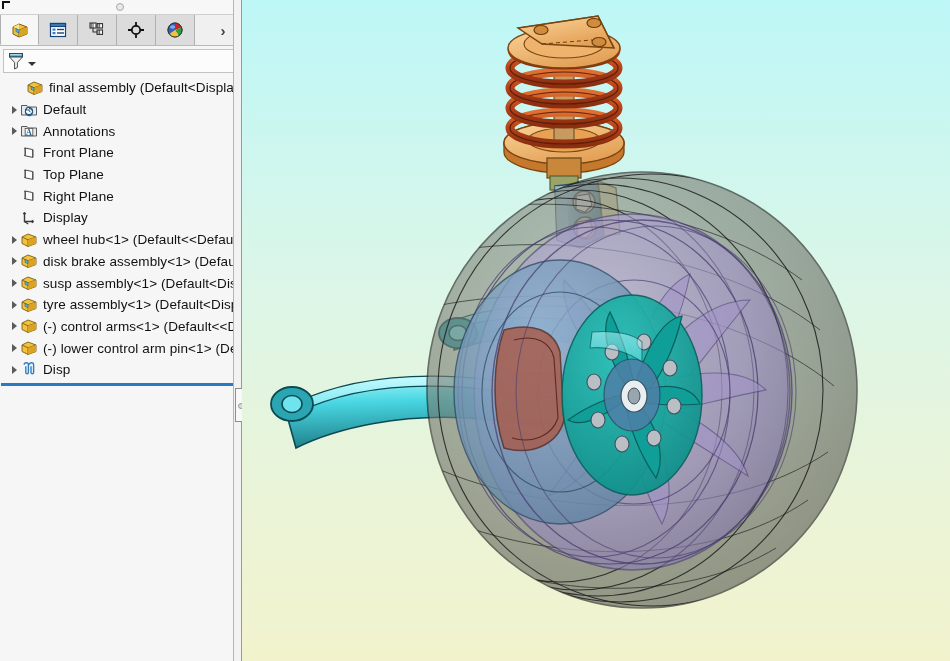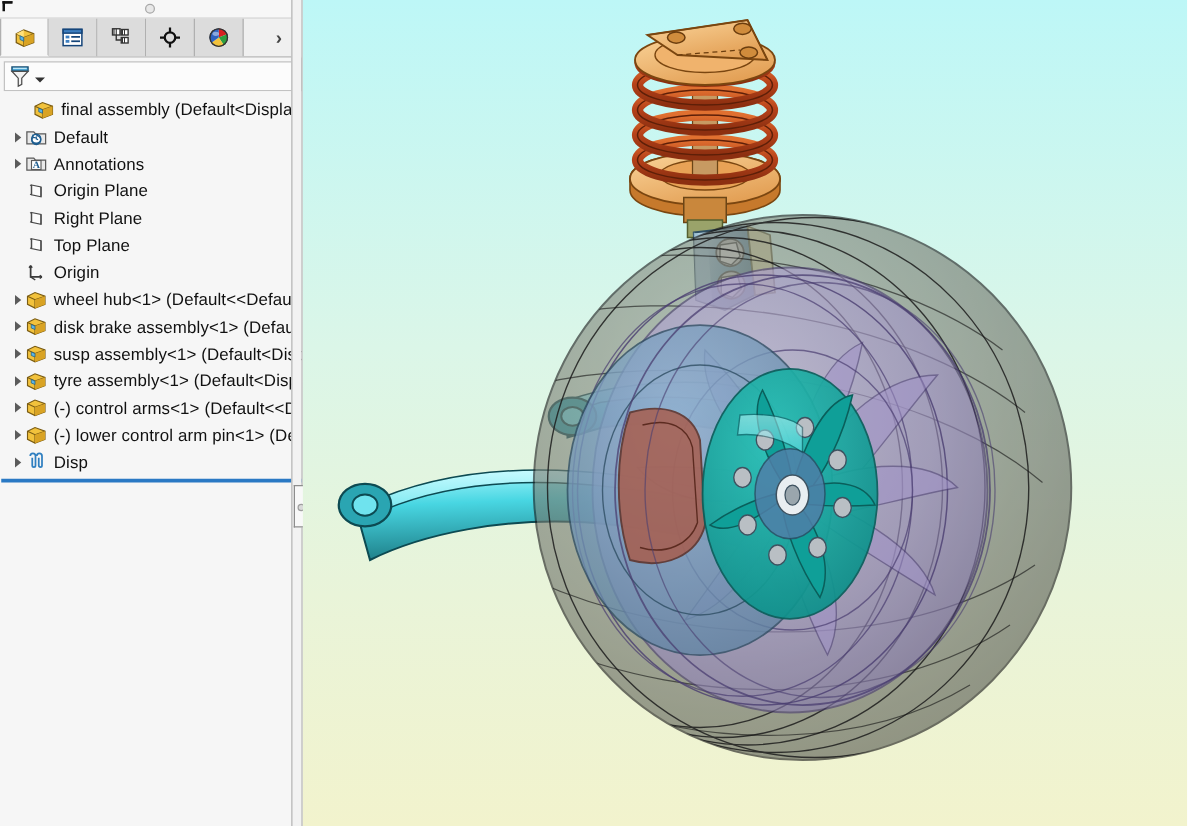--- a/index.html
+++ b/index.html
@@ -324,61 +324,61 @@
           <span class="arrow empty">
             <i></i>
           </span>
           <span class="ico">
             <svg width="18" height="18" viewBox="0 0 18 18">
       <path d="M5.2 4 L12.8 5.6 L12.8 13.4 L5.2 11.8 Z" fill="#fbfbfb" stroke="#4a4a4a" stroke-width="1"></path>
       <path d="M5.2 4 L5.2 11.8 M12.8 5.6 L12.8 13.4" stroke="#4a4a4a" stroke-width="1"></path>
       <path d="M4 4.4 L5.2 4 M4 11.4 L5.2 11.8" stroke="#4a4a4a" stroke-width="0.9"></path>
             </svg>
           </span>
-          <span class="lbl">Origin Plane</span>
+          <span class="lbl">Front Plane</span>
         </div>
         <div class="row lvl1">
           <span class="arrow empty">
             <i></i>
           </span>
           <span class="ico">
             <svg width="18" height="18" viewBox="0 0 18 18">
       <path d="M5.2 4 L12.8 5.6 L12.8 13.4 L5.2 11.8 Z" fill="#fbfbfb" stroke="#4a4a4a" stroke-width="1"></path>
       <path d="M5.2 4 L5.2 11.8 M12.8 5.6 L12.8 13.4" stroke="#4a4a4a" stroke-width="1"></path>
       <path d="M4 4.4 L5.2 4 M4 11.4 L5.2 11.8" stroke="#4a4a4a" stroke-width="0.9"></path>
             </svg>
           </span>
-          <span class="lbl">Right Plane</span>
+          <span class="lbl">Top Plane</span>
         </div>
         <div class="row lvl1">
           <span class="arrow empty">
             <i></i>
           </span>
           <span class="ico">
             <svg width="18" height="18" viewBox="0 0 18 18">
       <path d="M5.2 4 L12.8 5.6 L12.8 13.4 L5.2 11.8 Z" fill="#fbfbfb" stroke="#4a4a4a" stroke-width="1"></path>
       <path d="M5.2 4 L5.2 11.8 M12.8 5.6 L12.8 13.4" stroke="#4a4a4a" stroke-width="1"></path>
       <path d="M4 4.4 L5.2 4 M4 11.4 L5.2 11.8" stroke="#4a4a4a" stroke-width="0.9"></path>
             </svg>
           </span>
-          <span class="lbl">Top Plane</span>
+          <span class="lbl">Right Plane</span>
         </div>
         <div class="row lvl1">
           <span class="arrow empty">
             <i></i>
           </span>
           <span class="ico">
             <svg width="18" height="18" viewBox="0 0 18 18">
       <path d="M4.5 3.5 V12.5 H13.5" fill="none" stroke="#3a3a3a" stroke-width="1.4"></path>
       <path d="M4.5 3.5 L3.2 5.2 M4.5 3.5 L5.8 5.2" stroke="#3a3a3a" stroke-width="1.1"></path>
       <path d="M13.5 12.5 L11.8 11.2 M13.5 12.5 L11.8 13.8" stroke="#3a3a3a" stroke-width="1.1"></path>
       <path d="M4.5 12.5 L8.2 15" stroke="#3a3a3a" stroke-width="1.2"></path>
             </svg>
           </span>
-          <span class="lbl">Origin</span>
+          <span class="lbl">Display</span>
         </div>
         <div class="row lvl1">
           <span class="arrow">
             <i></i>
           </span>
           <span class="ico">
             <svg width="18" height="18" viewBox="0 0 18 18">
       <path d="M2 6 L8 3 L16 6 L16 12.5 L8 15.5 L2 12.5 Z" fill="#f2c23c" stroke="#7a5c14" stroke-width="0.9"></path>
       <path d="M2 6 L8 8.8 L16 6" fill="none" stroke="#7a5c14" stroke-width="0.9"></path>
       <path d="M8 8.8 L8 15.5" fill="none" stroke="#7a5c14" stroke-width="0.9"></path>

